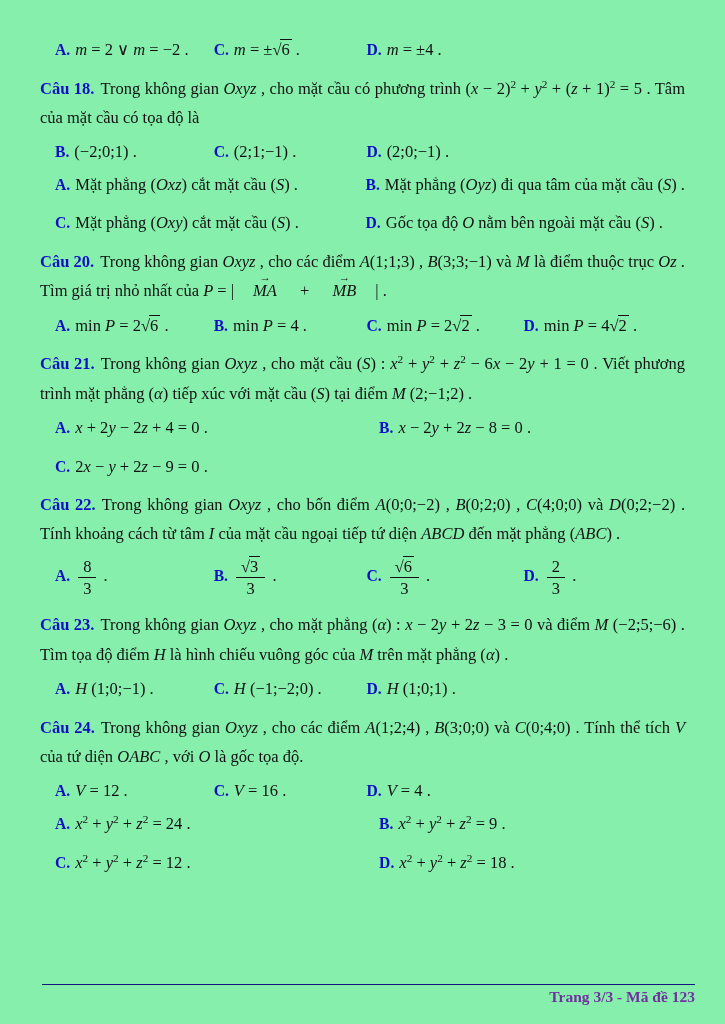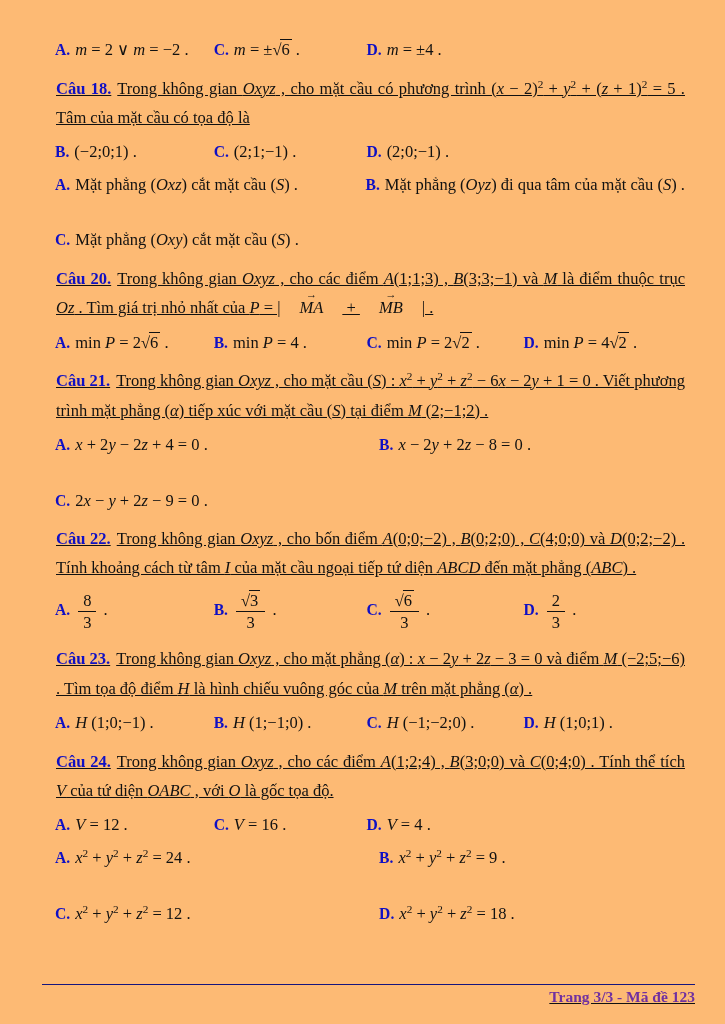--- a/index.html
+++ b/index.html
@@ -1,41 +1,41 @@
 <!DOCTYPE html>
 <html><head>
 <meta charset="utf-8">
 <style>
   html,body{margin:0;padding:0;background:#e8e8e8;}
   .page{
-    width:725px;height:1024px;background:#fdba74;box-sizing:border-box;
+    width:725px;height:1024px;background:#86efac;box-sizing:border-box;
     padding:30px 40px 0 40px;overflow:hidden;position:relative;
     font-family:"Liberation Serif","DejaVu Serif",serif;
     font-size:16.5px;color:#111;
   }
   .question{margin:0;}
-  .stem{margin:11px 0 0 16px;line-height:1.78;text-align:justify;text-decoration:underline;}
+  .stem{margin:11px 0 0 0;line-height:1.78;text-align:justify;}
   .qlabel{color:#0f0fc4;font-weight:bold;margin-right:6px;}
   .opts{display:grid;padding-left:15px;margin:7px 0 3px 0;column-gap:6px;}
   .opts.row4{grid-template-columns:1.04fr 1fr 1.03fr 1.1fr;}
-  .opts.grid2{grid-template-columns:1.04fr 1fr;row-gap:30px;}
+  .opts.grid2{grid-template-columns:1.04fr 1fr;row-gap:13px;}
   .opt{line-height:1.55;white-space:nowrap;}
   .letter{color:#0f0fc4;font-weight:bold;margin-right:5px;font-size:0.95em;}
   i{font-family:"Liberation Serif","DejaVu Serif",serif;}
   sup{font-size:0.68em;line-height:0;vertical-align:super;}
   .sqrt{white-space:nowrap;}
   .sqrt .rad{border-top:1.4px solid currentColor;padding:0 2px 0 1px;margin-left:-1px;}
   .vec{position:relative;display:inline-block;font-style:italic;padding:0 19px;}
   .vec::before{content:"\2192";position:absolute;top:-0.78em;left:0;width:100%;
     text-align:center;font-size:0.68em;font-style:normal;}
   .frac{display:inline-flex;flex-direction:column;text-align:center;
     vertical-align:middle;line-height:1.2;margin:1px 3px;}
   .frac .num{border-bottom:1.4px solid #111;padding:0 5px 0px 5px;}
   .frac .den{padding-top:1px;}
-  .footer-band{position:absolute;left:42px;right:30px;bottom:18px;text-decoration:underline;}
+  .footer-band{position:absolute;left:42px;right:30px;bottom:18px;}
   .footer-rule{border:none;border-top:1.6px solid #15157e;margin:0 0 3px 0;}
   .page-footer{margin:0;text-align:right;color:#7030a0;font-weight:bold;font-size:15.5px;}
 </style>
 </head>
 <body>
 
 <div class="page">
   <div id="questions">
   <section class="question">
 
@@ -62,20 +62,21 @@
   </section>
 
   <section class="question">
     <div class="opts grid2">
   <span class="opt"><span class="letter">A.</span><span class="otext">Mặt phẳng (<i>Oxz</i>) cắt mặt cầu (<i>S</i>) .</span></span>
 
   <span class="opt"><span class="letter">B.</span><span class="otext">Mặt phẳng (<i>Oyz</i>) đi qua tâm của mặt cầu (<i>S</i>) .</span></span>
 
   <span class="opt"><span class="letter">C.</span><span class="otext">Mặt phẳng (<i>Oxy</i>) cắt mặt cầu (<i>S</i>) .</span></span>
 
+  <span class="opt"><span class="letter">D.</span><span class="otext">Gốc tọa độ <i>O</i> nằm bên ngoài mặt cầu (<i>S</i>) .</span></span>
 </div>
   </section>
 
   <section class="question">
     <p class="stem"><span class="qlabel">Câu 20.</span><span class="stem-text">Trong không gian <i>Oxyz</i> , cho các điểm <i>A</i>(1;1;3) , <i>B</i>(3;3;−1) và <i>M</i> là điểm thuộc trục <i>Oz</i> . Tìm giá trị nhỏ nhất của <i>P</i> = |<span class="vec">MA</span> + <span class="vec">MB</span>| .</span></p>
     <div class="opts row4">
   <span class="opt"><span class="letter">A.</span><span class="otext">min <i>P</i> = 2<span class="sqrt">√<span class="rad">6</span></span> .</span></span>
 
   <span class="opt"><span class="letter">B.</span><span class="otext">min <i>P</i> = 4 .</span></span>
 
@@ -120,21 +121,20 @@
                 <span class="den">3</span>
               </span> .</span></span>
 </div>
   </section>
 
   <section class="question">
     <p class="stem"><span class="qlabel">Câu 23.</span><span class="stem-text">Trong không gian <i>Oxyz</i> , cho mặt phẳng (<i>α</i>) : <i>x</i> − 2<i>y</i> + 2<i>z</i> − 3 = 0 và điểm <i>M</i> (−2;5;−6) . Tìm tọa độ điểm <i>H</i> là hình chiếu vuông góc của <i>M</i> trên mặt phẳng (<i>α</i>) .</span></p>
     <div class="opts row4">
   <span class="opt"><span class="letter">A.</span><span class="otext"><i>H</i> (1;0;−1) .</span></span>
 
-  <span class="opt"><span class="letter">B.</span><span class="otext"><i>H</i> (1;−1;0) .</span></span>
 
   <span class="opt"><span class="letter">C.</span><span class="otext"><i>H</i> (−1;−2;0) .</span></span>
 
   <span class="opt"><span class="letter">D.</span><span class="otext"><i>H</i> (1;0;1) .</span></span>
 </div>
   </section>
 
   <section class="question">
     <p class="stem"><span class="qlabel">Câu 24.</span><span class="stem-text">Trong không gian <i>Oxyz</i> , cho các điểm <i>A</i>(1;2;4) , <i>B</i>(3;0;0) và <i>C</i>(0;4;0) . Tính thể tích <i>V</i> của tứ diện <i>OABC</i> , với <i>O</i> là gốc tọa độ.</span></p>
     <div class="opts row4">

